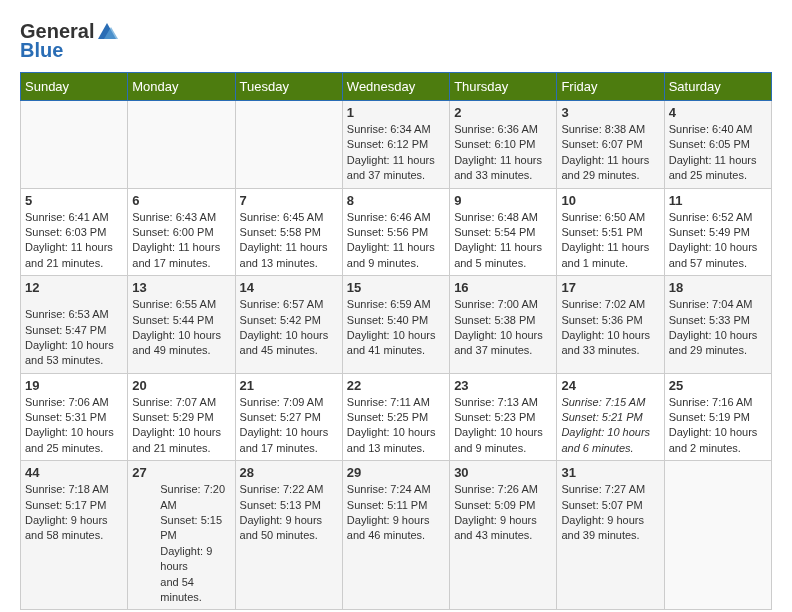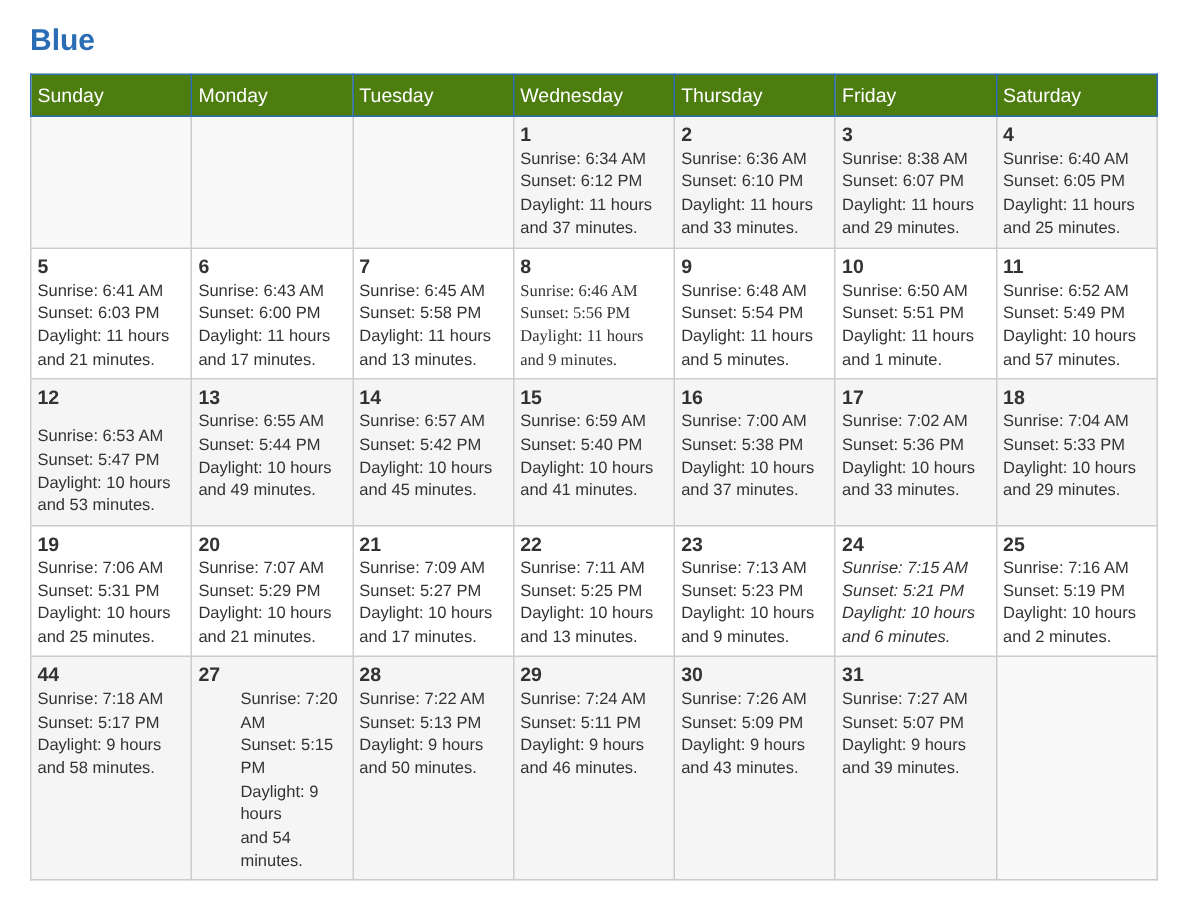--- a/index.html
+++ b/index.html
@@ -75,20 +75,27 @@
     .empty-cell {
       background: #f9f9f9 !important;
     }
   </style>
 </head>
 <body>
 
 <div class="header">
   <div class="logo">
     <div>
+      <div style="display:flex;align-items:center;">
+        <span class="logo-general" style="font-size:20px;font-weight:bold;">General</span>
+        <svg width="22" height="22" viewBox="0 0 22 22" style="margin:0 2px;">
+          <polygon points="11,2 20,18 2,18" fill="#2a6db5"></polygon>
+          <polygon points="15,6 22,18 8,18" fill="#5a9fd4" opacity="0.7"></polygon>
+        </svg>
+      </div>
       <div class="logo-blue" style="font-size:20px;font-weight:bold;color:#2a6db5;margin-top:-4px;">Blue</div>
     </div>
   </div>
 </div>
 
 <table class="calendar">
   <thead>
     <tr>
     <th>Sunday</th>
         <th>Monday</th>
@@ -150,21 +157,21 @@
         </td>
         <td>
           <div class="day-number">7</div>
           <div class="day-info" style="white-space: pre-line;">Sunrise: 6:45 AM
 Sunset: 5:58 PM
 Daylight: 11 hours
 and 13 minutes.</div>
         </td>
         <td>
           <div class="day-number">8</div>
-          <div class="day-info" style="white-space: pre-line; font-family: Liberation Serif, serif;">Sunrise: 6:46 AM
+          <div class="day-info" style="white-space: pre-line;">Sunrise: 6:46 AM
 Sunset: 5:56 PM
 Daylight: 11 hours
 and 9 minutes.</div>
         </td>
         <td>
           <div class="day-number">9</div>
           <div class="day-info" style="white-space: pre-line;">Sunrise: 6:48 AM
 Sunset: 5:54 PM
 Daylight: 11 hours
 and 5 minutes.</div>

